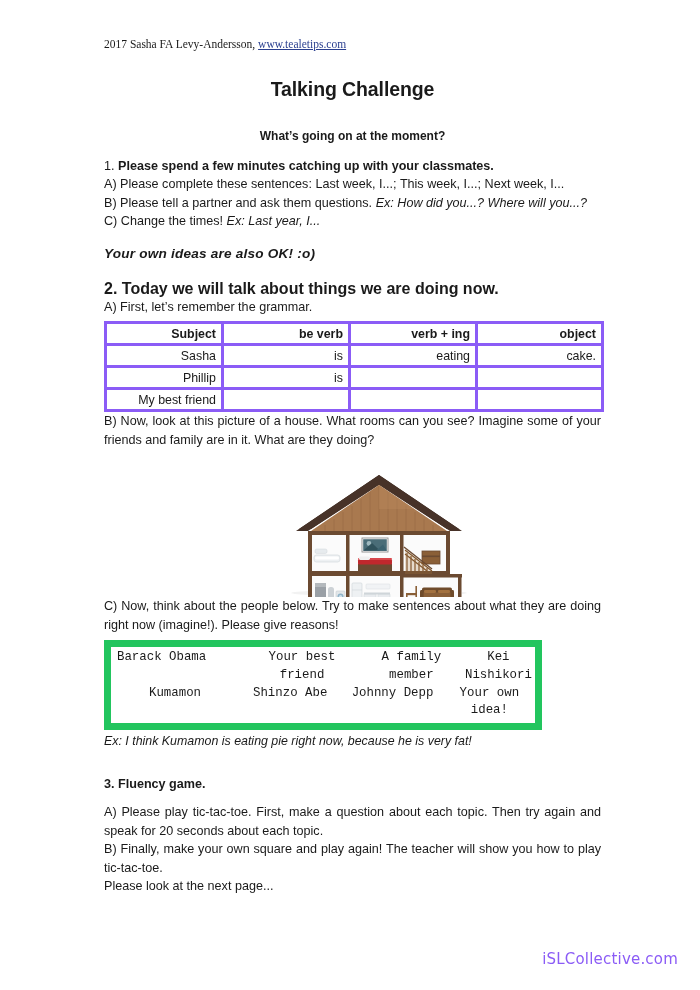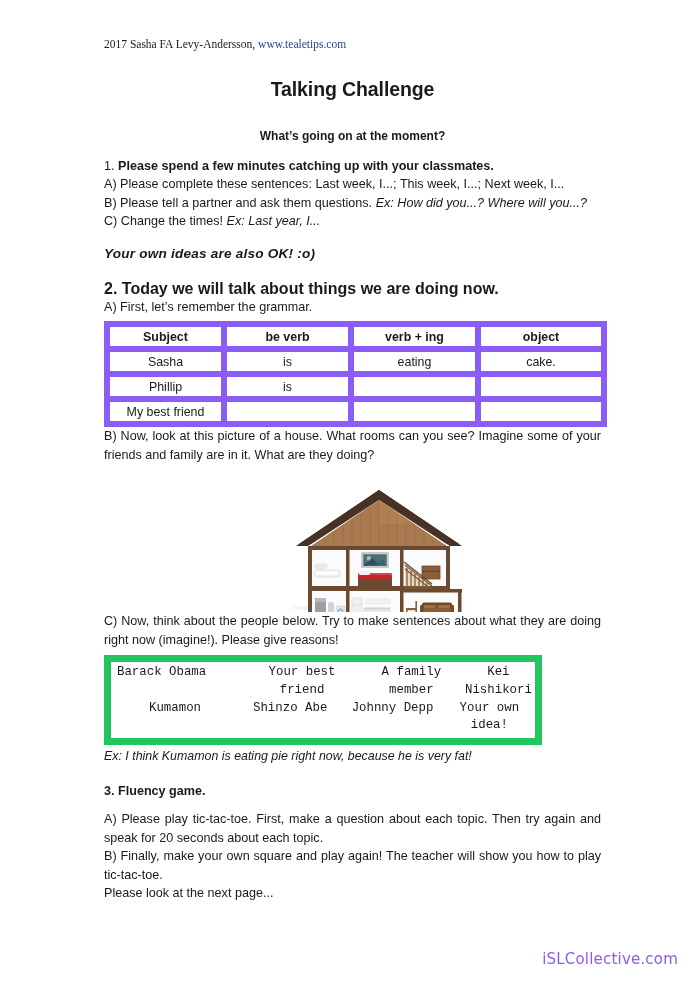--- a/index.html
+++ b/index.html
@@ -33,20 +33,21 @@
   .doc-header {
     font-family: "Liberation Serif", serif;
     font-size: 11.5px;
     color: #1a1a1a;
     line-height: 1.2;
     margin-bottom: 26px;
     white-space: nowrap;
   }
   .doc-header .link {
     color: #2a3f8f;
+    text-decoration: underline;
     cursor: pointer;
   }
 
   
   .main-title {
     text-align: center;
     font-size: 19.5px;
     font-weight: bold;
     letter-spacing: -0.1px;
     margin: 0 0 28px 0;
@@ -84,25 +85,25 @@
   .gap-a { margin-top: 26px; }
 
   
   table.grammar {
     border-collapse: collapse;
     width: 497px;
     margin-top: 5px;
     table-layout: fixed;
   }
   table.grammar td, table.grammar th {
-    border: 6px solid #8b5cf6;
+    border: 3px solid #8b5cf6;
     height: 17px;
     padding: 1px 5px;
     font-size: 12.4px;
-    text-align: center;
+    text-align: right;
     vertical-align: middle;
     font-weight: normal;
   }
   table.grammar th { font-weight: bold; }
   .col-subject { width: 117px; }
   .col-beverb  { width: 127px; }
   .col-verbing { width: 127px; }
   .col-object  { width: 126px; }
 
   
@@ -141,21 +142,21 @@
   .names-row.r2 .c3 { width: 120px; }
   .names-row.r2 .c4 { width: 107px; }
 
   .ex-line {
     margin-top: 4px;
     font-size: 12.4px;
     font-style: italic;
   }
 
   .sec3 {
-    margin-top: 21px;
+    margin-top: 29px;
     font-size: 12.6px;
     font-weight: bold;
   }
 
   
   .watermark {
     position: absolute;
     right: 22px;
     bottom: 22px;
     font-size: 15px;

